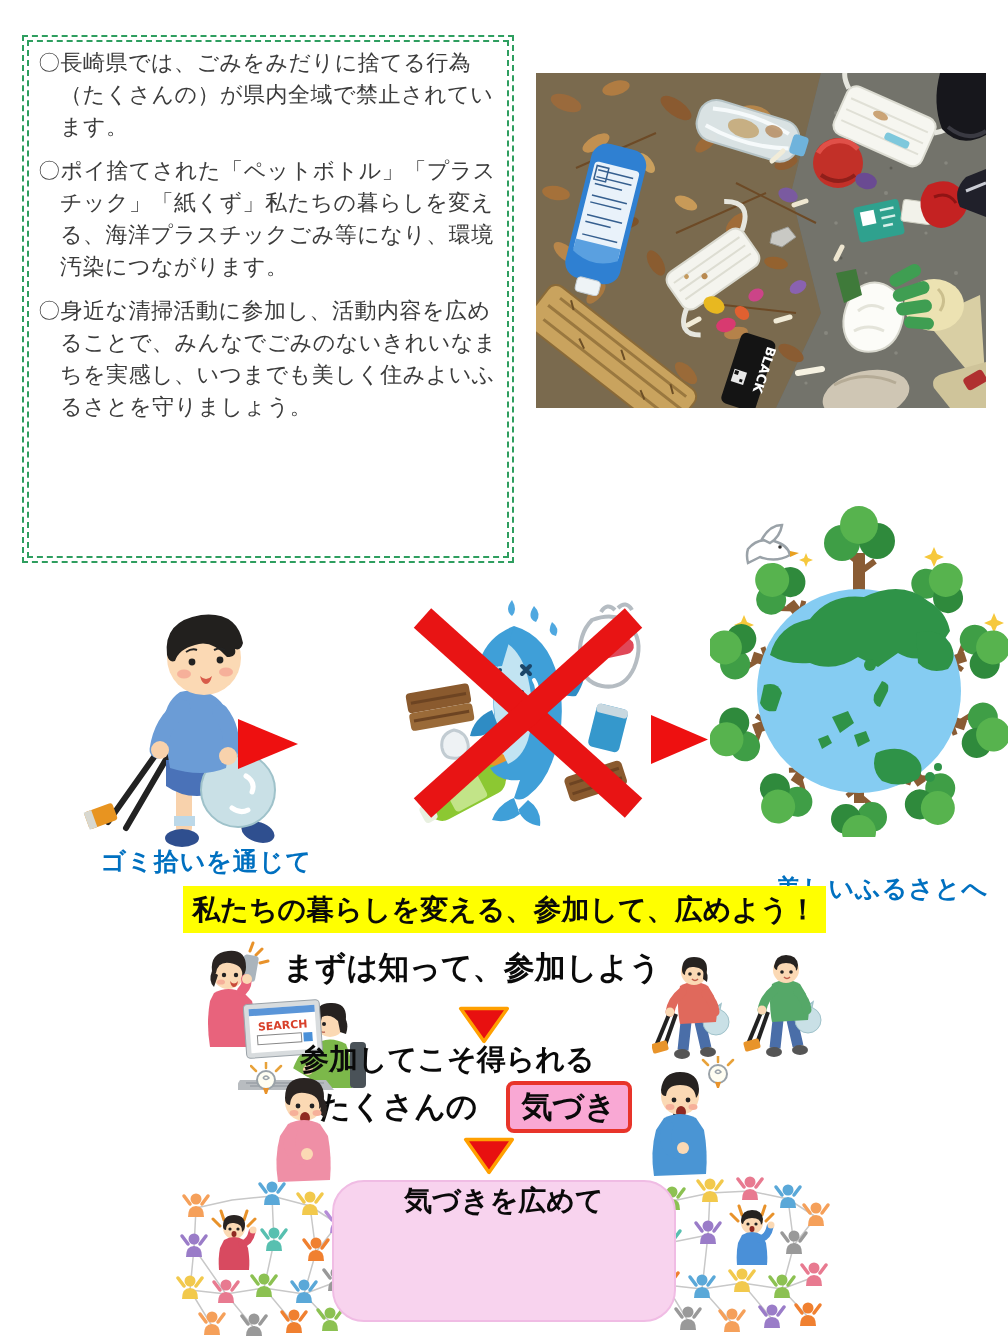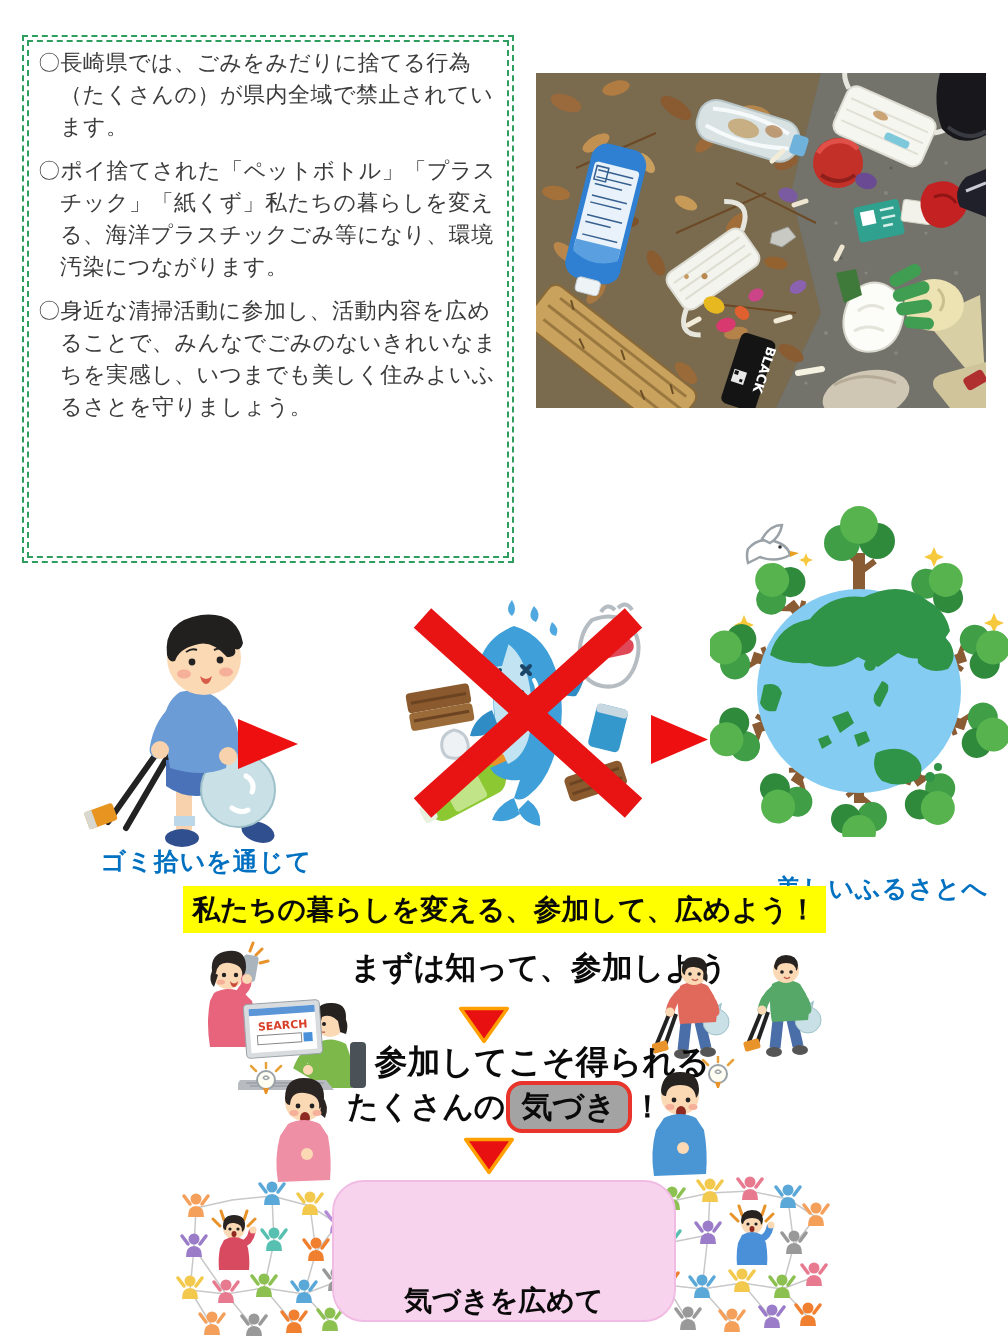--- a/index.html
+++ b/index.html
@@ -9,28 +9,28 @@
   .abs{position:absolute}
   
   .info-box{left:22px;top:35px;width:492px;height:528px;border:2px dashed #2E9E5F;
             padding:10px 8px 6px 14px;color:#3c3c3c}
   .info-box::before{content:"";position:absolute;inset:3px;border:2px dashed #2E9E5F;pointer-events:none}
   .info-box p{font-size:22px;line-height:32px;margin-bottom:12px;letter-spacing:.5px;
               text-indent:-22px;padding-left:22px}
   .caption{color:#0070C0;font-weight:bold;font-size:25px;text-align:right;letter-spacing:1px}
   .banner{left:183px;top:886px;width:643px;height:47px;background:#FFFF00;display:flex;
           align-items:center;justify-content:center;font-size:28px;font-weight:900;color:#0a0a0a}
-  .big{font-weight:900;color:#0a0a0a;text-align:right}
+  .big{font-weight:900;color:#0a0a0a;text-align:left}
   .step1{left:283px;top:947px;width:445px;font-size:31px}
-  .step2a{left:300px;top:1040px;width:410px;font-size:33px}
+  .step2a{left:300px;top:1040px;width:410px;font-size:29px}
   .step2row{left:280px;top:1079px;width:450px;height:56px;display:flex;align-items:center;
-            justify-content:center;gap:0;font-size:31px}
-  .kw{border:4px solid #E8342A;border-radius:16px;padding:1px 12px;background:#a3a3a3}
+            justify-content:center;gap:28px;font-size:31px}
+  .kw{border:4px solid #E8342A;border-radius:8px;padding:1px 12px;background:#f9a8d4}
   .pink{left:332px;top:1180px;width:344px;height:142px;background:#F8D3EE;border:2px solid #F0BCE4;
-        border-radius:32px;display:flex;flex-direction:column;align-items:center;justify-content:flex-end;
+        border-radius:32px;display:flex;flex-direction:column;align-items:center;justify-content:flex-start;
         z-index:2;font-size:28px;font-weight:900;line-height:38px;color:#0a0a0a}
   .net{z-index:1}
 </style>
 </head>
 <body>
 
 <div class="page">
 
   <svg width="0" height="0" style="position:absolute">
     <defs>

